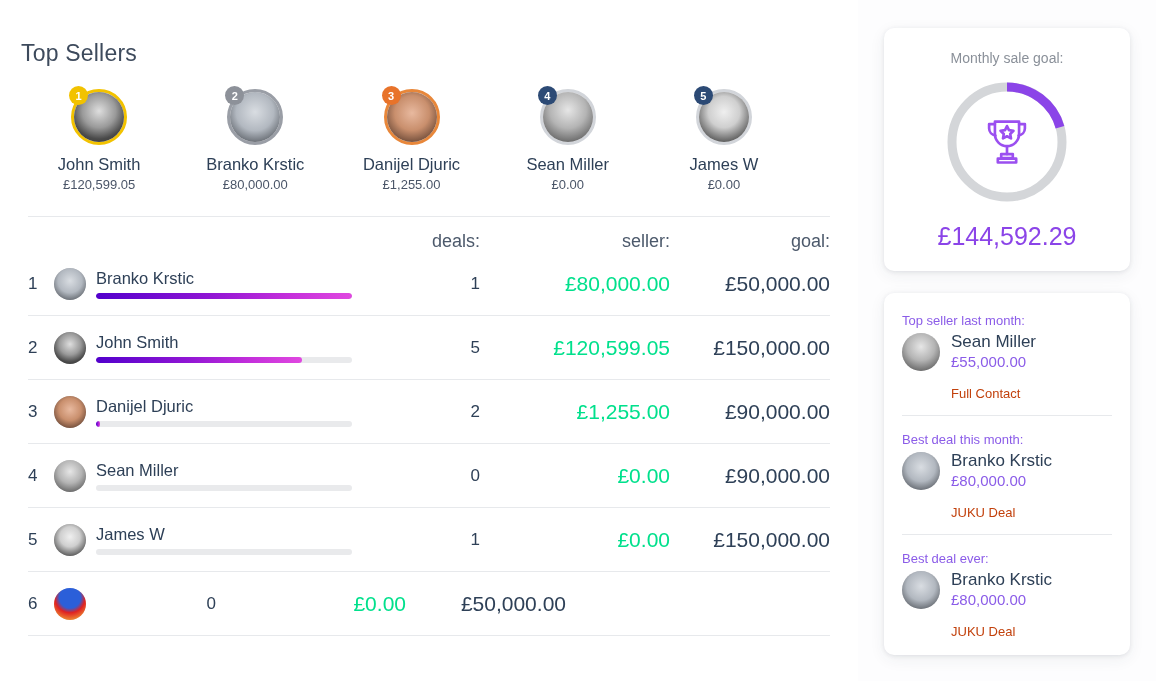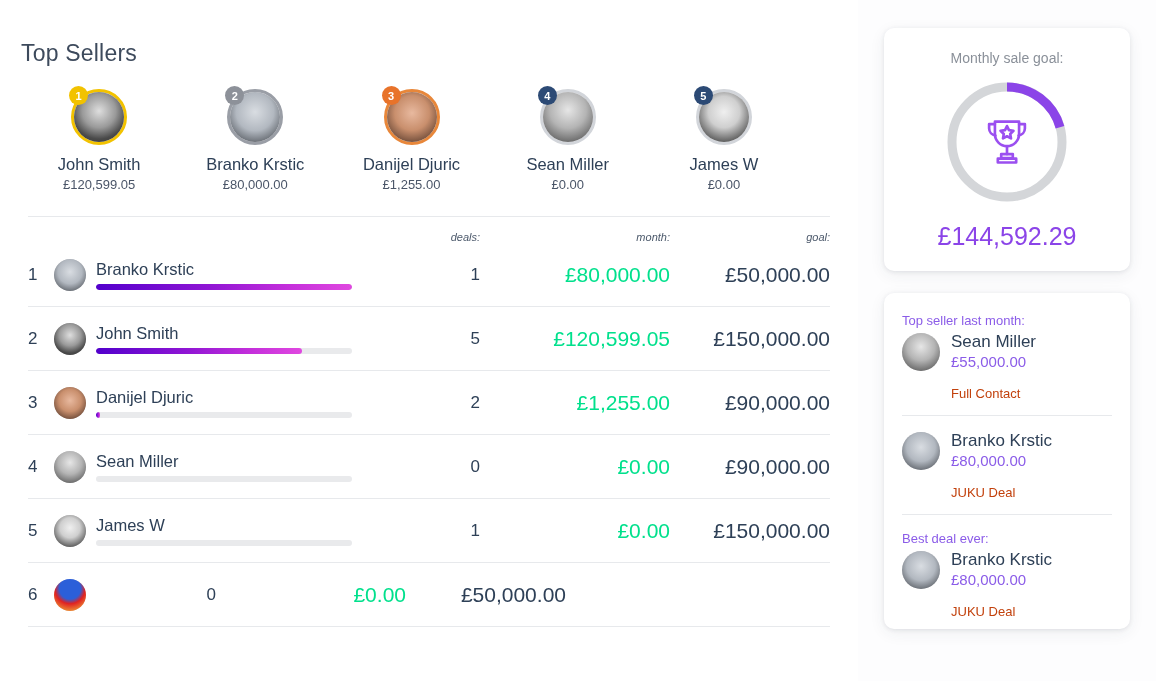--- a/index.html
+++ b/index.html
@@ -115,21 +115,21 @@
     font-size: 9px; line-height: 7px;
     color: #2b3442;
     pointer-events: none;
     display: flex; flex-direction: column;
   }
 
   
   .col-labels {
     display: flex; align-items: flex-start;
     padding: 14px 28px 0 28px;
-    font-size: 11px; color: #4c596b; font-style: italic;
+    font-size: 18px; color: #4c596b;
   }
   .c-rank { width: 26px; }
   .c-av { width: 42px; }
   .c-name { flex: 1; min-width: 0; }
   .c-deals { width: 120px; text-align: right; }
   .c-closed { width: 190px; text-align: right; }
   .c-goal { width: 160px; text-align: right; }
 
   
   .lb-rows { padding: 0 28px; }
@@ -193,21 +193,21 @@
   .trophy {
     position: absolute; inset: 0;
     display: flex; align-items: center; justify-content: center;
   }
   .goal-current {
     font-size: 25px; color: #8b44e8;
     margin-top: 16px;
   }
 
   
-  .stats-card { padding: 14px 18px 10px 18px; }
+  .stats-card { padding: 14px 18px 16px 18px; }
   .stat-block { padding: 6px 0 0 0; }
   .stat-label { font-size: 13px; color: #8b5ce8; margin-bottom: 5px; }
   .stat-body { display: flex; align-items: flex-start; gap: 11px; }
   .stat-av {
     width: 38px; height: 38px; border-radius: 50%;
     background: #e8e8ea; overflow: hidden; flex: 0 0 38px;
     position: relative;
   }
   .stat-name { font-size: 17px; color: #2e4057; line-height: 1.05; }
   .stat-amount { font-size: 15px; color: #8b5ce8; margin-top: 2px; }
@@ -287,21 +287,21 @@
     </div>
 
     <div class="divider-h"></div>
 
 
     <div class="col-labels">
       <div class="c-rank"></div>
       <div class="c-av"></div>
       <div class="c-name"></div>
       <div class="c-deals">deals:</div>
-      <div class="c-closed">month:</div>
+      <div class="c-closed">seller:</div>
       <div class="c-goal">goal:</div>
     </div>
 
     <div class="lb-rows" id="lbrows">
         <div class="lb-row">
           <div class="c-rank rank-num">1</div>
           <div class="c-av">
             <div class="row-av">
               <div class="face g2"></div>
             </div>
@@ -431,20 +431,21 @@
             </div>
             <div>
               <div class="stat-name">Sean Miller</div>
               <div class="stat-amount">£55,000.00</div>
               <div class="stat-sub">Full Contact</div>
             </div>
           </div>
         </div>
         <div class="stat-div"></div>
         <div class="stat-block">
+          <div class="stat-label">Best deal this month:</div>
           <div class="stat-body">
             <div class="stat-av">
               <div class="face g2"></div>
             </div>
             <div>
               <div class="stat-name">Branko Krstic</div>
               <div class="stat-amount">£80,000.00</div>
               <div class="stat-sub">JUKU Deal</div>
             </div>
           </div>

